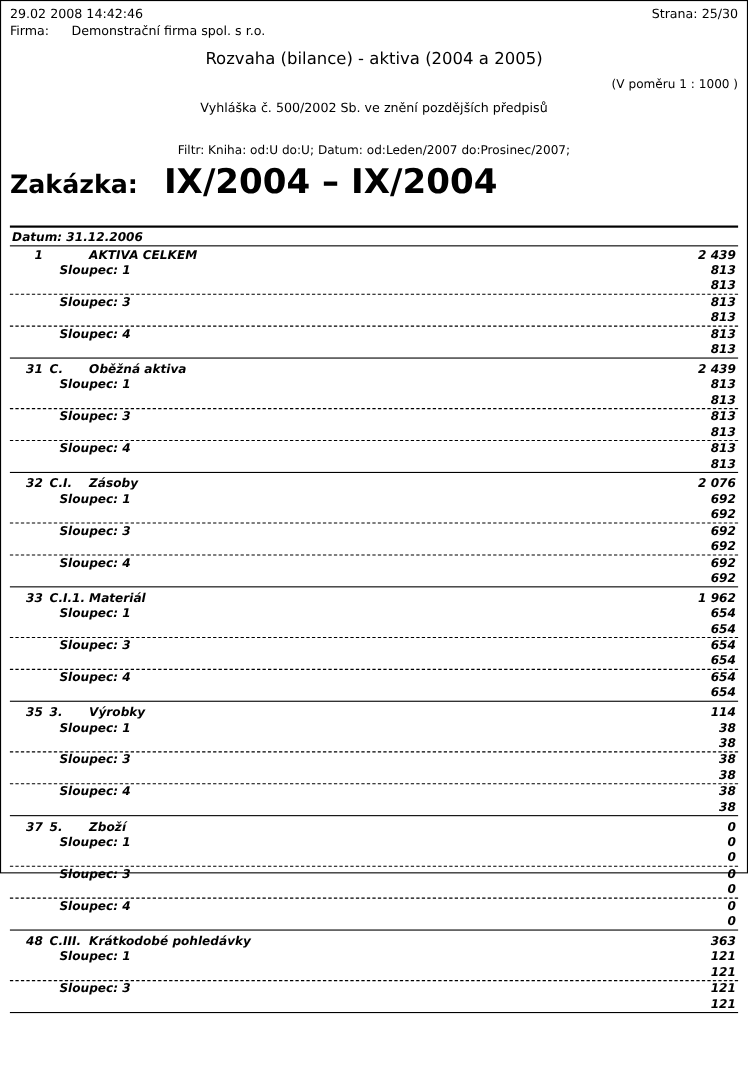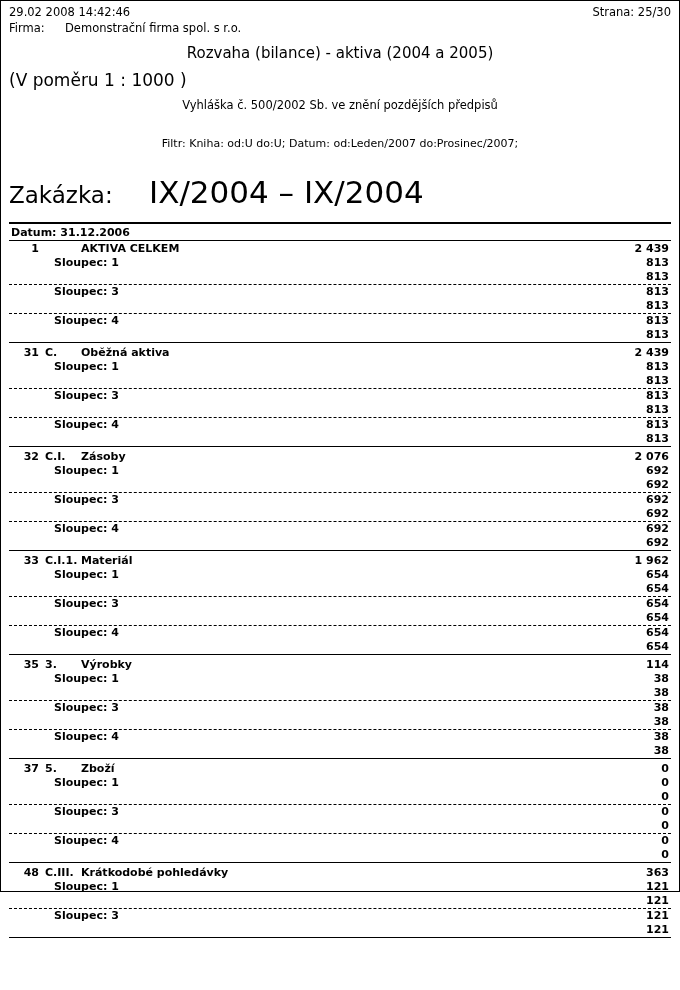--- a/index.html
+++ b/index.html
@@ -10,21 +10,21 @@
   body {
     width: 680px;
     height: 990px;
     font-family: "DejaVu Sans", "Liberation Sans", sans-serif;
     color: #000000;
     position: relative;
     overflow: hidden;
   }
   .page {
     width: 680px;
-    height: 892px;
+    height: 794px;
     box-sizing: border-box;
     border: 1px solid #000;
     padding: 4px 8px 0 8px;
     position: relative;
   }
   
   .hdr-row {
     display: flex;
     justify-content: space-between;
     align-items: baseline;
@@ -42,51 +42,52 @@
   .firm-label { width: 56px; }
   .firm-name { }
 
   .title {
     text-align: center;
     font-size: 15px;
     font-weight: normal;
     margin-top: 8px;
   }
   .subtitle1 {
-    text-align: left;
-    font-size: 17px;
+    text-align: right;
+    font-size: 11px;
     margin-top: 8px;
   }
   .subtitle2 {
     text-align: center;
     font-size: 11.5px;
     margin-top: 8px;
   }
   .filter-line {
     text-align: center;
     font-size: 11px;
     margin-top: 25px;
   }
   .order-row {
     display: flex;
     align-items: baseline;
-    margin-top: 24px;
-    font-weight: normal;
+    margin-top: 4px;
+    font-weight: bold;
   }
   .order-label {
     font-size: 23px;
     width: 140px;
   }
   .order-value {
     font-size: 31px;
   }
 
   
   .table-wrap {
-    margin-top: 12px;
+    margin-top: 22px;
+    font-style: italic;
   }
   .rule-thick {
     border-top: 2px solid #000;
     height: 0;
     margin: 0;
   }
   .date-row {
     font-size: 11px;
     font-weight: bold;
     padding: 2px 0 1px 2px;

